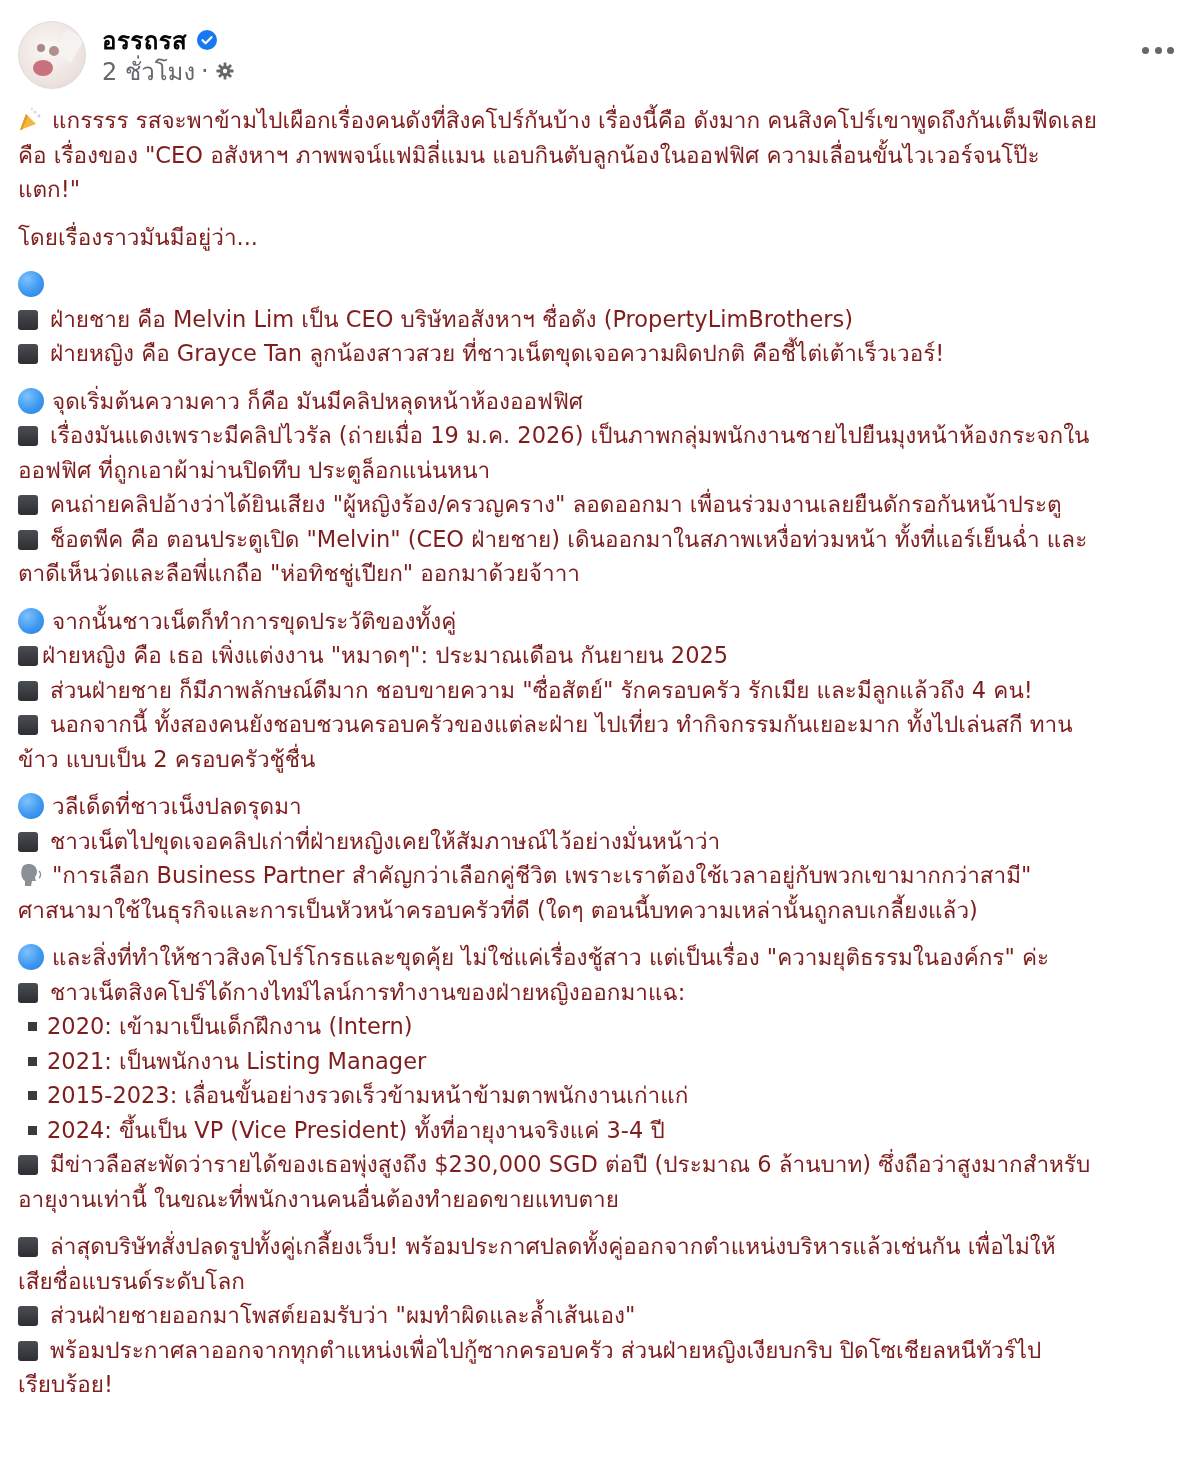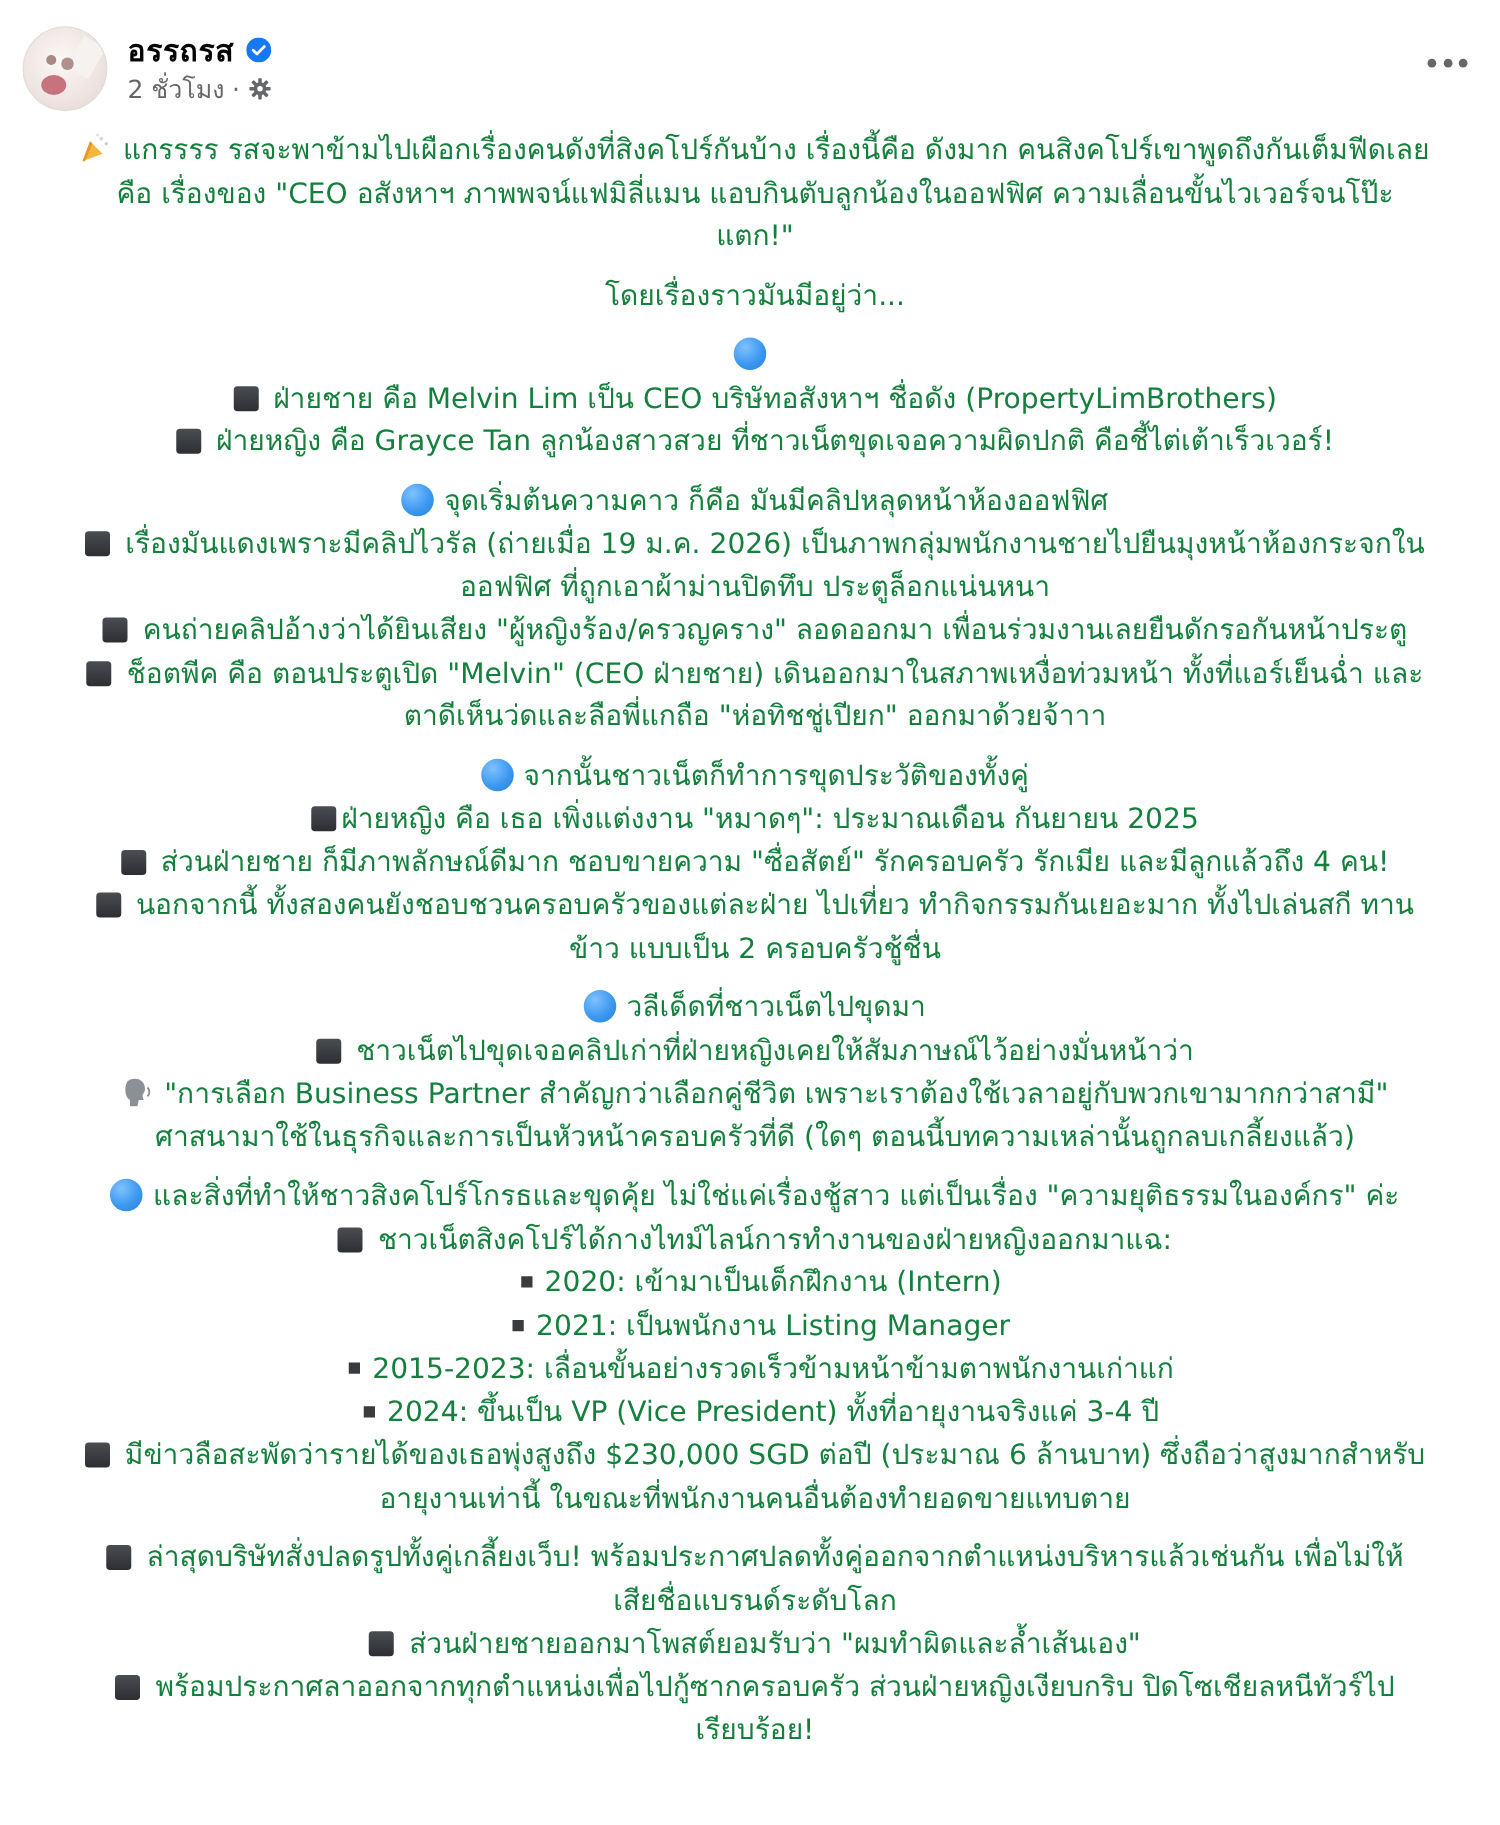--- a/index.html
+++ b/index.html
@@ -16,27 +16,27 @@
     border: 1px solid #ddd; position: relative; overflow: hidden; flex-shrink: 0;
   }
   .avatar .blob1 { position: absolute; left: 14px; top: 38px; width: 20px; height: 16px; border-radius: 50%; background: #c7727c; }
   .avatar .blob2 { position: absolute; left: 30px; top: 24px; width: 10px; height: 10px; border-radius: 50%; background: #b08f8c; }
   .avatar .blob3 { position: absolute; left: 18px; top: 22px; width: 8px; height: 8px; border-radius: 50%; background: #a88986; }
   .avatar .blob4 { position: absolute; left: 40px; top: 10px; width: 20px; height: 28px; background: #f6f2ef; transform: rotate(30deg); }
   .meta { margin-left: 16px; display: flex; flex-direction: column; }
   .name-row { display: flex; align-items: center; height: 32px; }
   .name { font-weight: bold; font-size: 24px; color: #050505; letter-spacing: 0.5px; }
   .verified { margin-left: 10px; width: 20px; height: 20px; }
-  .time-row { display: flex; align-items: center; height: 30px; color: #65676b; font-size: 20px; }
+  .time-row { display: flex; align-items: center; height: 30px; color: #65676b; font-size: 24px; }
   .dot-sep { margin: 0 6px; }
   .gear { width: 20px; height: 20px; }
   .more-btn { position: absolute; right: 26px; top: 38px; width: 32px; height: 24px; display: flex; align-items: center; justify-content: space-between; cursor: pointer; }
   .more-btn span { width: 7px; height: 7px; border-radius: 50%; background: #65676b; display: block; }
 
-  .content { position: absolute; left: 18px; top: 103px; width: 1172px; font-size: 22.5px; line-height: 34.5px; color: #15803d; text-align: center; }
+  .content { position: absolute; left: 18px; top: 103px; width: 1172px; font-size: 22.5px; line-height: 34.5px; color: #7f1d1d; }
   .para { margin: 0 0 13px 0; }
   .line { display: block; }
   .ico { display: inline-block; vertical-align: -4px; margin-right: 8px; }
   .blue-circle { width: 26px; height: 26px; border-radius: 50%; background: radial-gradient(circle at 35% 30%, #7fc1ff 0%, #3d99f0 55%, #2a7ed6 100%); vertical-align: -5px; }
   .black-sq { width: 20px; height: 20px; border-radius: 3px; background: linear-gradient(#4a4d52, #2c2e32); vertical-align: -3px; margin-right: 12px; }
   .small-sq { width: 9px; height: 9px; background: #3a3b3e; vertical-align: 3px; margin: 0 10px 0 10px; }
   .party { width: 26px; height: 26px; vertical-align: -4px; }
   .speak { width: 26px; height: 26px; vertical-align: -5px; }
 </style>
 </head>
@@ -120,21 +120,21 @@
 
     <div class="para">
       <span class="line"><span class="ico blue-circle"></span><span>จากนั้นชาวเน็ตก็ทำการขุดประวัติของทั้งคู่</span></span>
       <span class="line"><span class="ico black-sq" style="margin-right:4px"></span><span>ฝ่ายหญิง คือ เธอ เพิ่งแต่งงาน "หมาดๆ": ประมาณเดือน กันยายน 2025</span></span>
       <span class="line"><span class="ico black-sq"></span><span>ส่วนฝ่ายชาย  ก็มีภาพลักษณ์ดีมาก ชอบขายความ "ซื่อสัตย์" รักครอบครัว รักเมีย และมีลูกแล้วถึง 4 คน!</span></span>
       <span class="line"><span class="ico black-sq"></span><span>นอกจากนี้ ทั้งสองคนยังชอบชวนครอบครัวของแต่ละฝ่าย ไปเที่ยว ทำกิจกรรมกันเยอะมาก ทั้งไปเล่นสกี ทาน</span></span>
       <span class="line">ข้าว  แบบเป็น 2 ครอบครัวชู้ชื่น</span>
     </div>
 
     <div class="para">
-      <span class="line"><span class="ico blue-circle"></span><span>วลีเด็ดที่ชาวเน็ตไปขุดมา</span></span>
+      <span class="line"><span class="ico blue-circle"></span><span>วลีเด็ดที่ชาวเน็งปลดรุดมา</span></span>
       <span class="line"><span class="ico black-sq"></span><span>ชาวเน็ตไปขุดเจอคลิปเก่าที่ฝ่ายหญิงเคยให้สัมภาษณ์ไว้อย่างมั่นหน้าว่า</span></span>
       <span class="line">
         <svg class="ico speak" viewBox="0 0 26 26">
           <path d="M5 4 C10 0 19 2 19 10 C19 13 17 14 17 16 L18 19 L14 19 L13 24 L7 24 L7 19 C3 17 2 9 5 4 Z" fill="#8b9096"></path>
           <path d="M21 9 C23 11 23 14 21 16" stroke="#8b9096" stroke-width="1.5" fill="none"></path>
         </svg><span>"การเลือก Business Partner สำคัญกว่าเลือกคู่ชีวิต เพราะเราต้องใช้เวลาอยู่กับพวกเขามากกว่าสามี"</span>
       </span>
       <span class="line">ศาสนามาใช้ในธุรกิจและการเป็นหัวหน้าครอบครัวที่ดี (ใดๆ ตอนนี้บทความเหล่านั้นถูกลบเกลี้ยงแล้ว)</span>
     </div>
 

